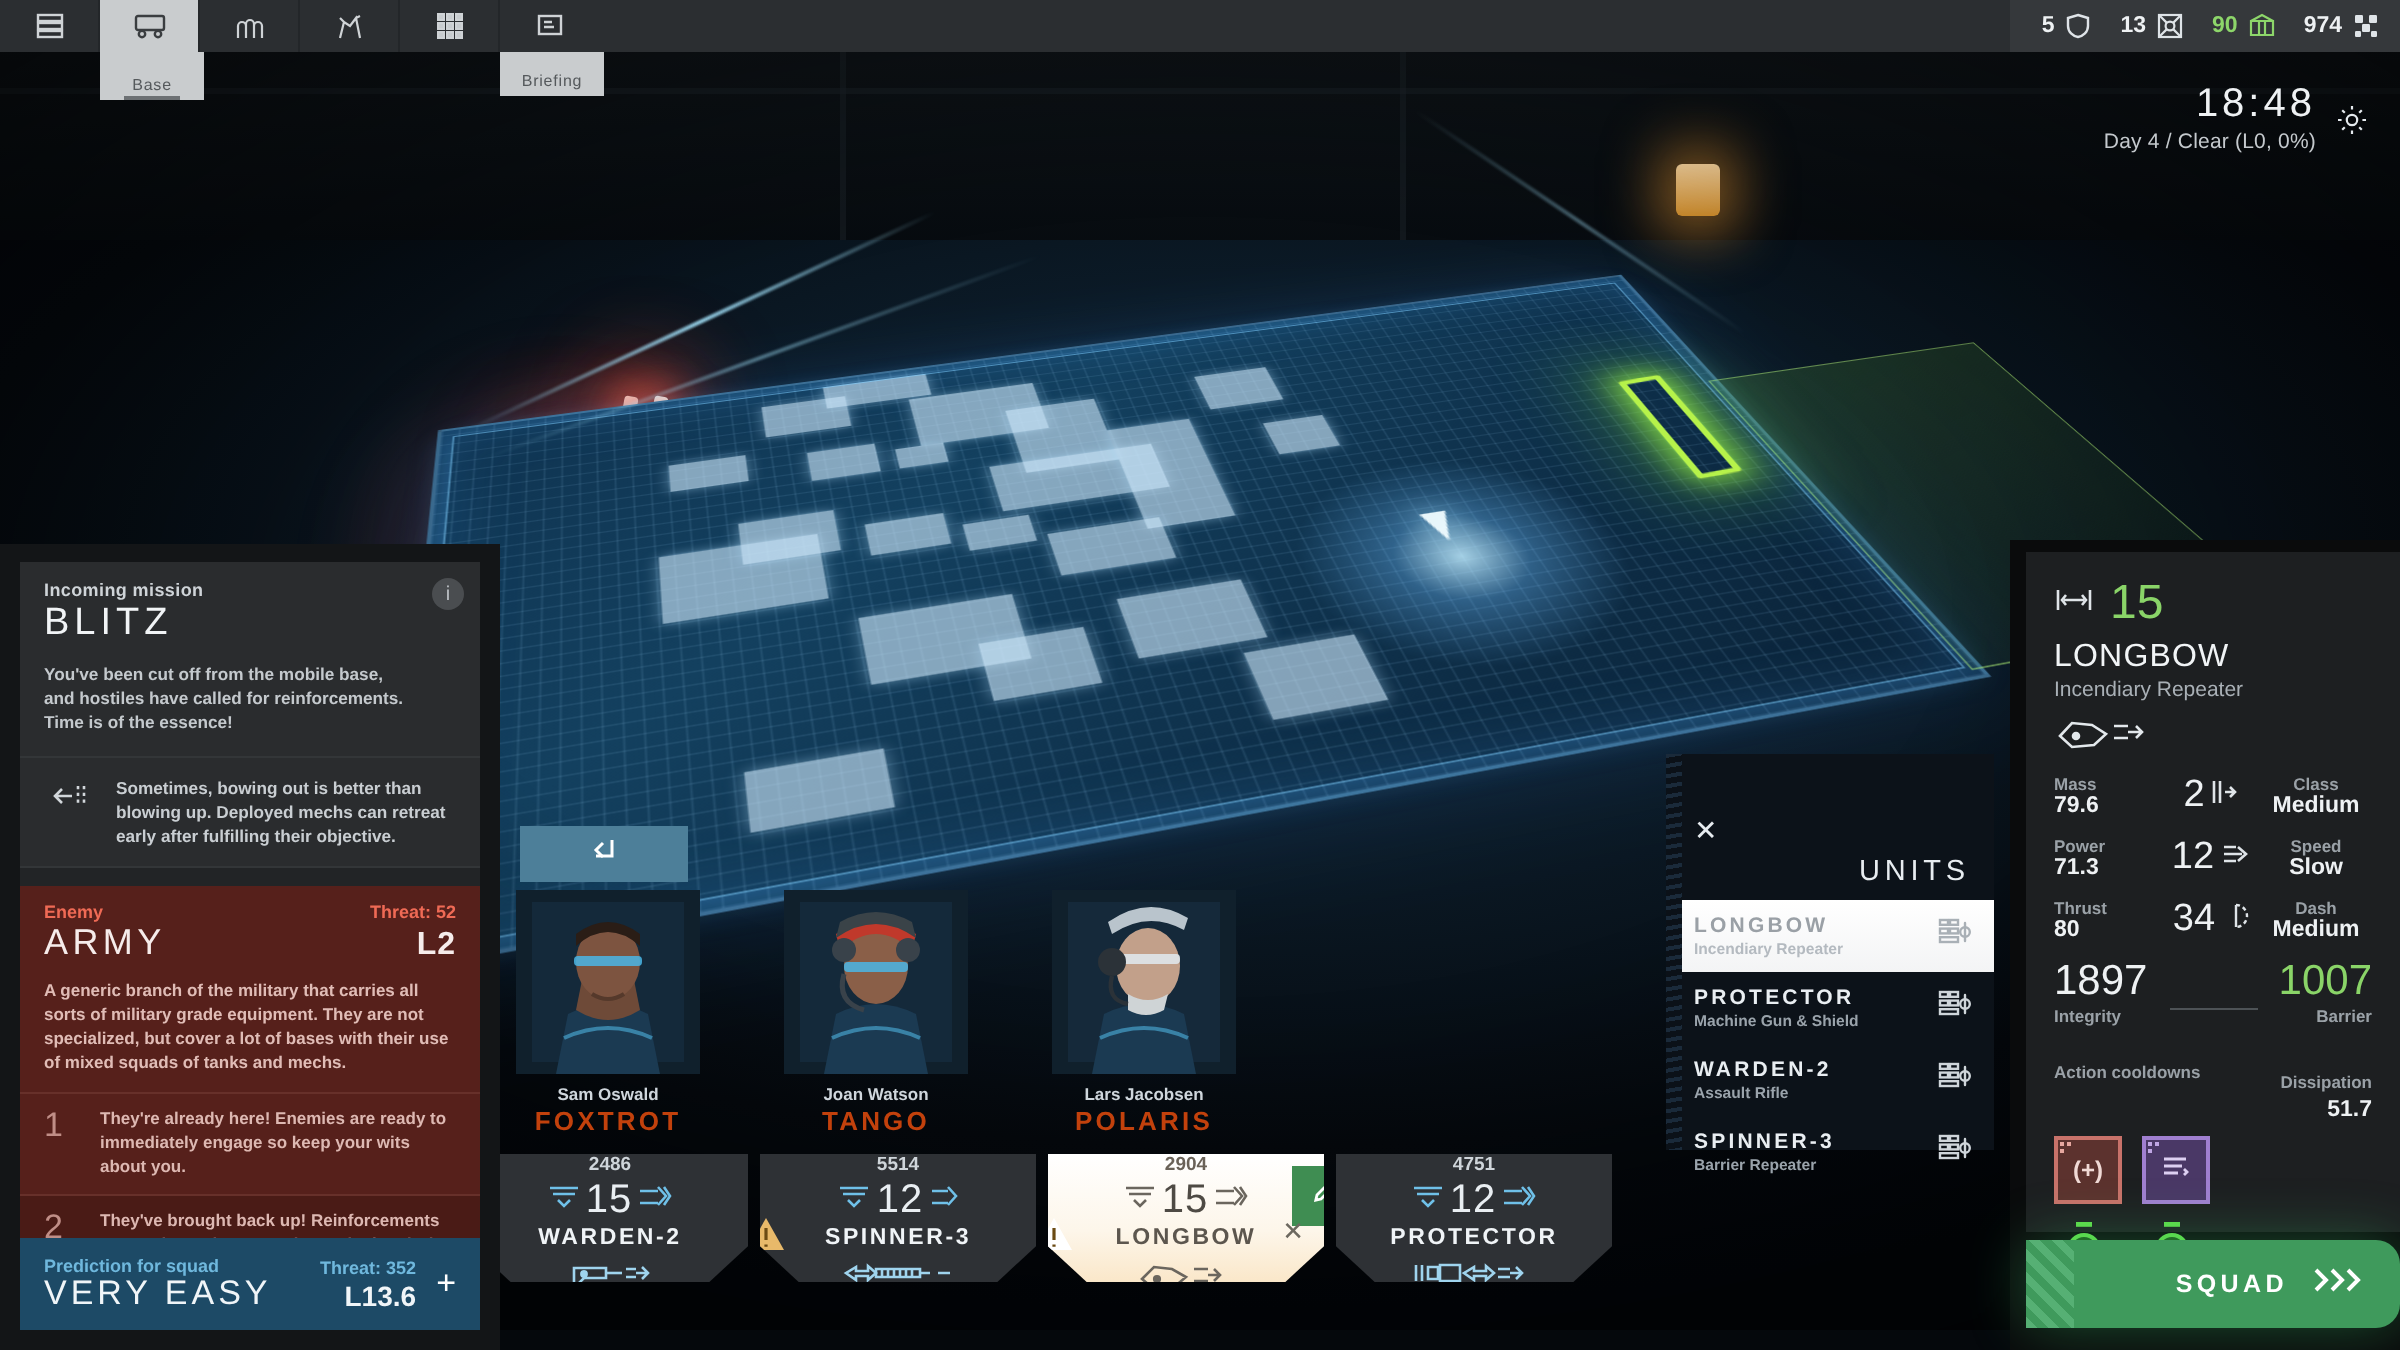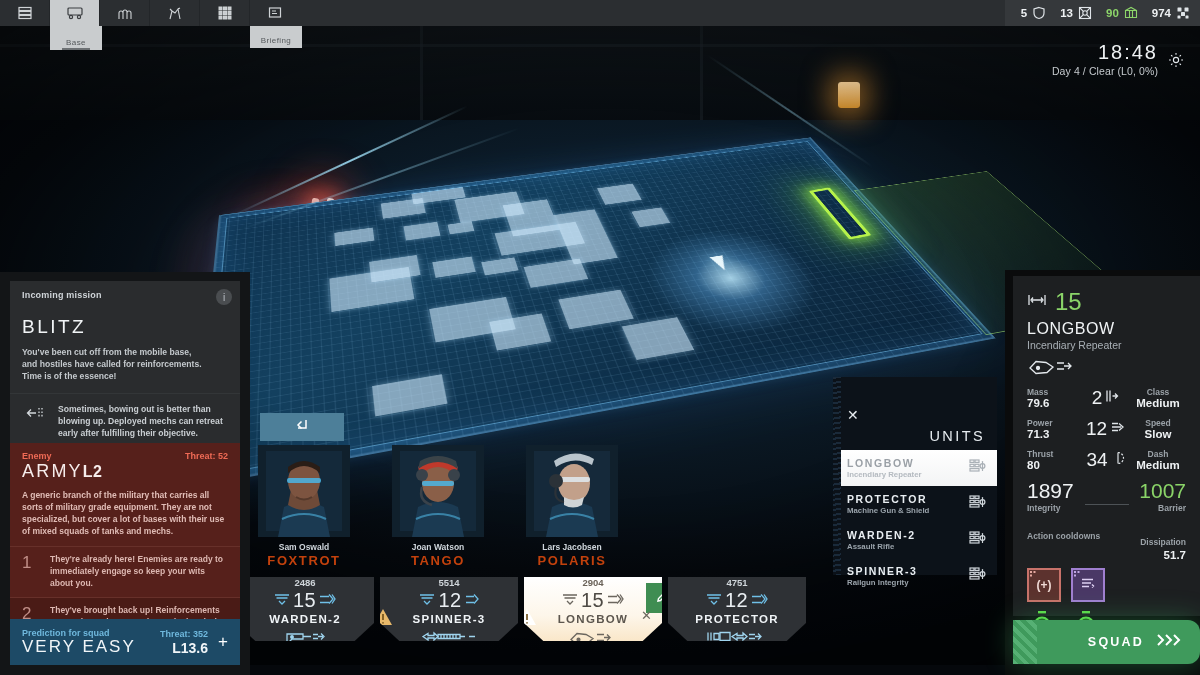--- a/index.html
+++ b/index.html
@@ -131,39 +131,39 @@
     display:flex; align-items:center; gap:10px; }
   .clock-time { font-size:20px; color:#eef1f3; letter-spacing:2px; line-height:1; }
   .clock-sub { font-size:10.5px; color:#c4c9cd; margin-top:3px; letter-spacing:.1px; }
   .sun { width:16px; height:16px; position:relative; }
 
   
   .mission { position:absolute; left:10px; top:281px; width:230px; z-index:25;
     background:#2a2c2e; color:#dfe3e6; }
   .mission-head { padding:9px 12px 10px 12px; position:relative; }
   .m-kicker { font-size:9px; font-weight:bold; color:#cfd4d8; letter-spacing:.2px; }
-  .m-title { font-size:19px; color:#f1f4f6; letter-spacing:2.5px; margin-top:16px; }
+  .m-title { font-size:19px; color:#f1f4f6; letter-spacing:2.5px; margin-top:1px; }
   .m-desc { font-size:8.6px; font-weight:bold; color:#c4c9cd; line-height:1.42; margin-top:8px; width:182px; }
   .m-info-btn { position:absolute; right:8px; top:8px; width:16px; height:16px;
     border-radius:50%; background:#4a4d50; color:#bcc1c5; font-size:10px;
     display:flex; align-items:center; justify-content:center; letter-spacing:0; }
   .m-row { display:flex; gap:10px; align-items:flex-start; padding:9px 12px; border-top:1px solid #333638; }
   .m-row.alt { background:#222426; }
   .m-row-icon { width:26px; flex:0 0 26px; display:flex; align-items:center; justify-content:center;
     padding-top:2px; }
   .m-row-txt { font-size:8.6px; font-weight:bold; color:#c9ced2; line-height:1.42; }
 
   
   .enemy { position:absolute; left:10px; top:443px; width:230px; z-index:25;
     background:#56201b; color:#f0dedb; }
   .en-head { padding:8px 12px 9px 12px; }
   .en-top { display:flex; justify-content:space-between; align-items:baseline; }
   .en-kick { font-size:9px; font-weight:bold; color:#ef6a55; }
   .en-threat { font-size:9px; font-weight:bold; color:#ef6a55; }
-  .en-mid { display:flex; justify-content:flex-start; align-items:baseline; margin-top:0px; }
+  .en-mid { display:flex; justify-content:space-between; align-items:baseline; margin-top:0px; }
   .en-name { font-size:18px; letter-spacing:2.2px; color:#f6eceb; }
   .en-lvl { font-size:16px; font-weight:bold; color:#f6eceb; letter-spacing:.5px; }
   .en-desc { font-size:8.5px; font-weight:bold; line-height:1.42; color:#e0bcb6; margin-top:7px; }
   .en-row { display:flex; gap:10px; padding:7px 12px; border-top:1px solid #67302a; align-items:flex-start; }
   .en-row.alt { background:#4a1b16; }
   .en-num { font-size:17px; color:#c08e87; width:18px; flex:0 0 18px; line-height:1.1; }
   .en-txt { font-size:8.5px; font-weight:bold; color:#ddb8b2; line-height:1.4; }
 
   
   .pred { position:absolute; left:10px; top:619px; width:230px; height:46px; z-index:25;
@@ -768,21 +768,21 @@
             <rect x="6" y="5.3" width="4" height="2.4"></rect>
           <rect x="1" y="9.6" width="9" height="2.4"></rect>
             <path d="M13.5 2.5v9" stroke-linecap="round"></path>
             <circle cx="13.5" cy="7" r="2.4"></circle>
         </svg>
       </span>
     </div>
     <div class="unit-row">
       <div>
         <div class="unit-name">SPINNER-3</div>
-        <div class="unit-sub">Railgun Integrity</div>
+        <div class="unit-sub">Barrier Repeater</div>
       </div>
       <span>
         <svg width="17" height="14" viewBox="0 0 17 14" fill="none" stroke="#cfd5da" stroke-width="1.2">
           <rect x="1" y="1" width="4" height="2.4"></rect>
             <rect x="6" y="1" width="4" height="2.4"></rect>
           <rect x="1" y="5.3" width="4" height="2.4"></rect>
             <rect x="6" y="5.3" width="4" height="2.4"></rect>
           <rect x="1" y="9.6" width="9" height="2.4"></rect>
             <path d="M13.5 2.5v9" stroke-linecap="round"></path>
             <circle cx="13.5" cy="7" r="2.4"></circle>

